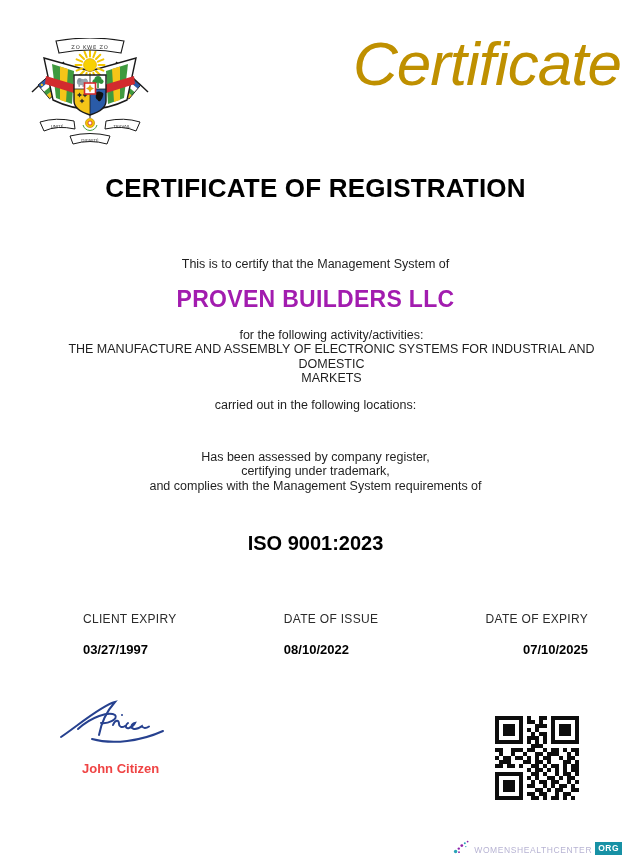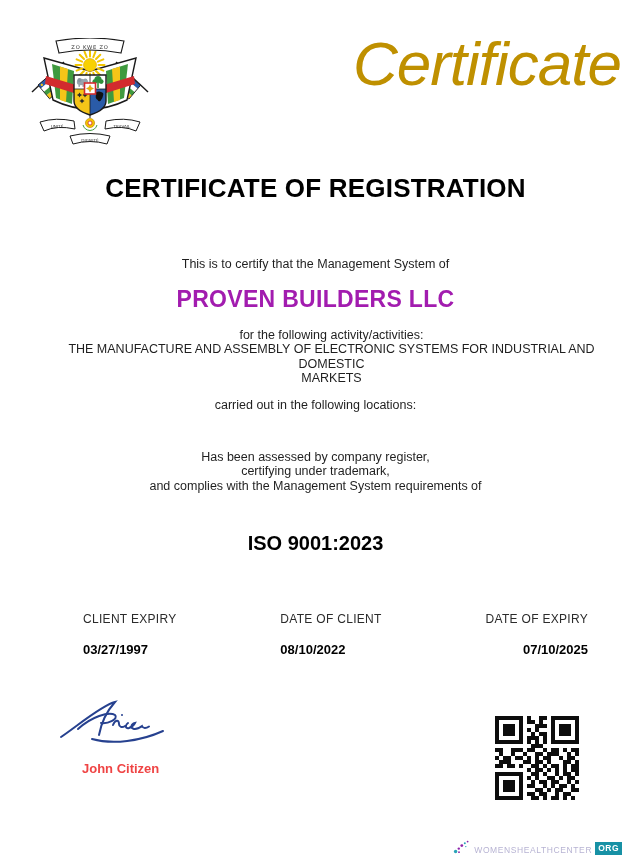--- a/index.html
+++ b/index.html
@@ -194,21 +194,21 @@
   </div>
 
   <div class="abs standard">ISO 9001:2023</div>
 
   <div class="dates-row">
     <div class="date-col">
       <div class="date-label">CLIENT EXPIRY</div>
       <div class="date-value">03/27/1997</div>
     </div>
     <div class="date-col">
-      <div class="date-label">DATE OF CLIENT</div>
+      <div class="date-label">DATE OF ISSUE</div>
       <div class="date-value">08/10/2022</div>
     </div>
     <div class="date-col right">
       <div class="date-label">DATE OF EXPIRY</div>
       <div class="date-value">07/10/2025</div>
     </div>
   </div>
 
   <svg class="signature-svg" viewBox="0 0 112 48" xmlns="http://www.w3.org/2000/svg">
     <g fill="none" stroke="#26418F" stroke-width="2" stroke-linecap="round">

